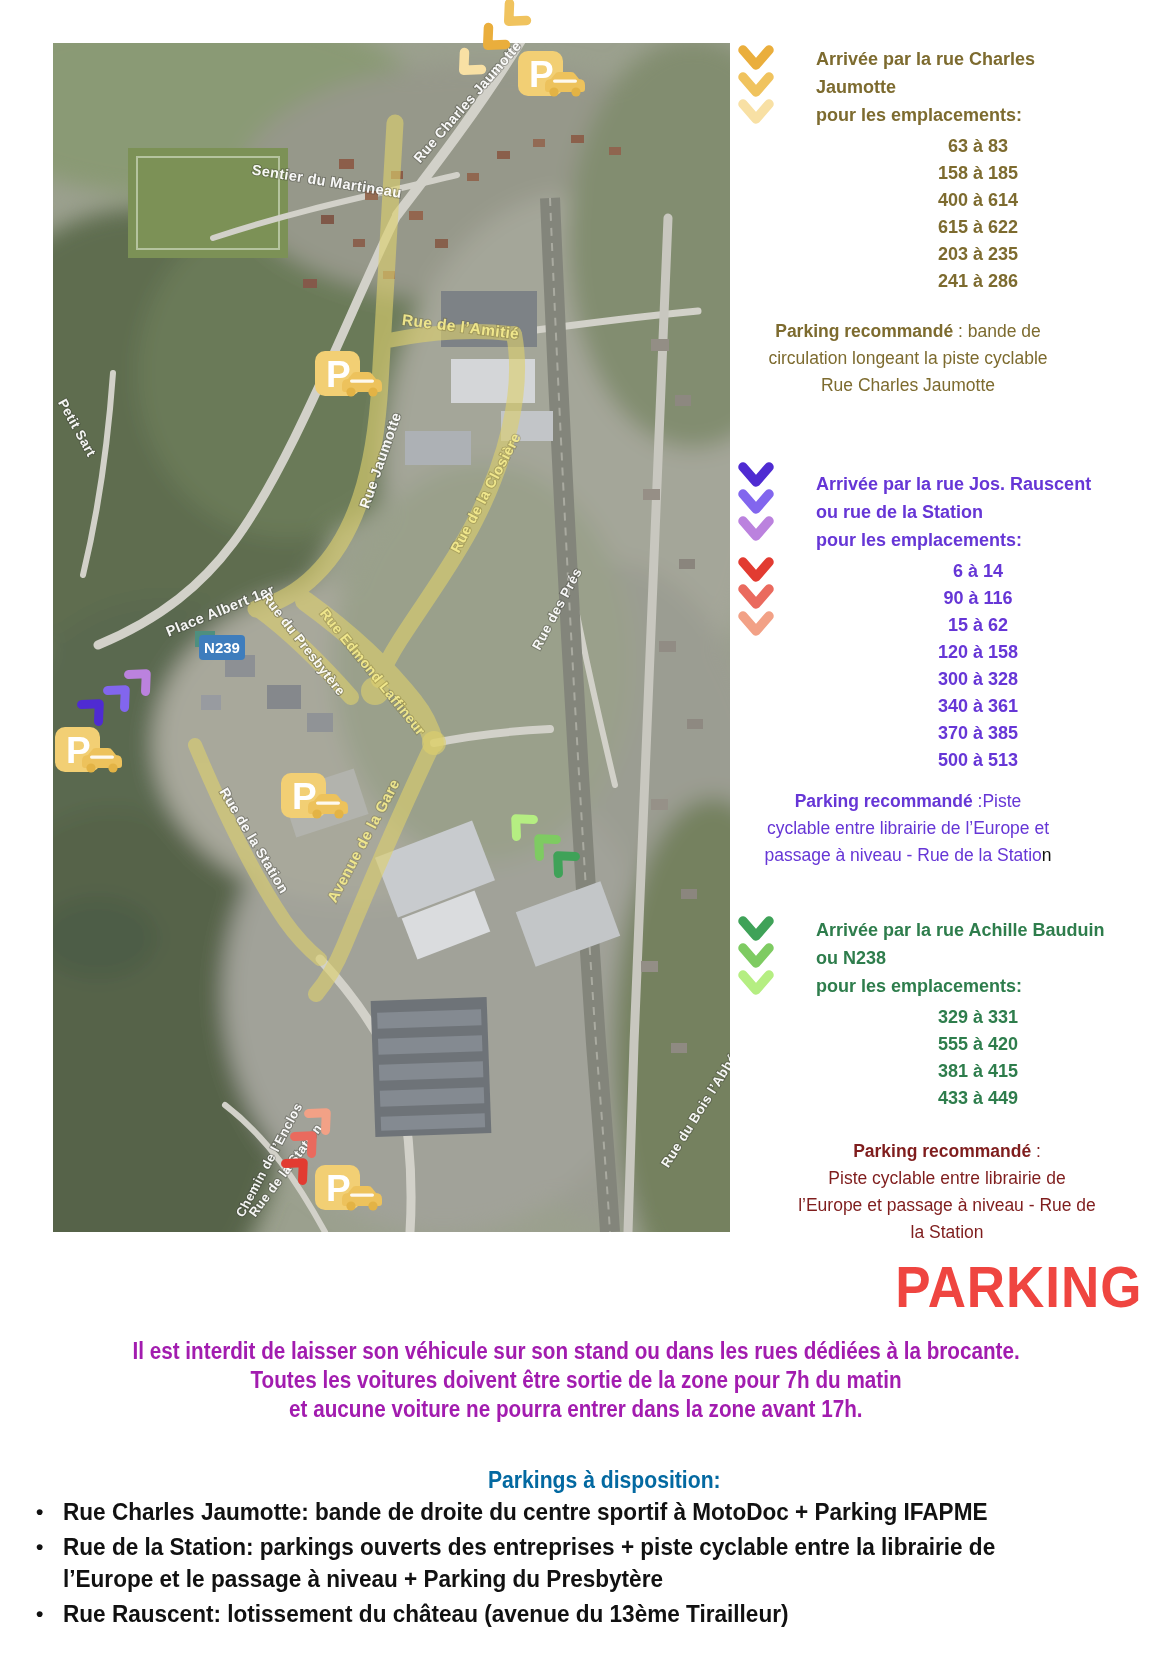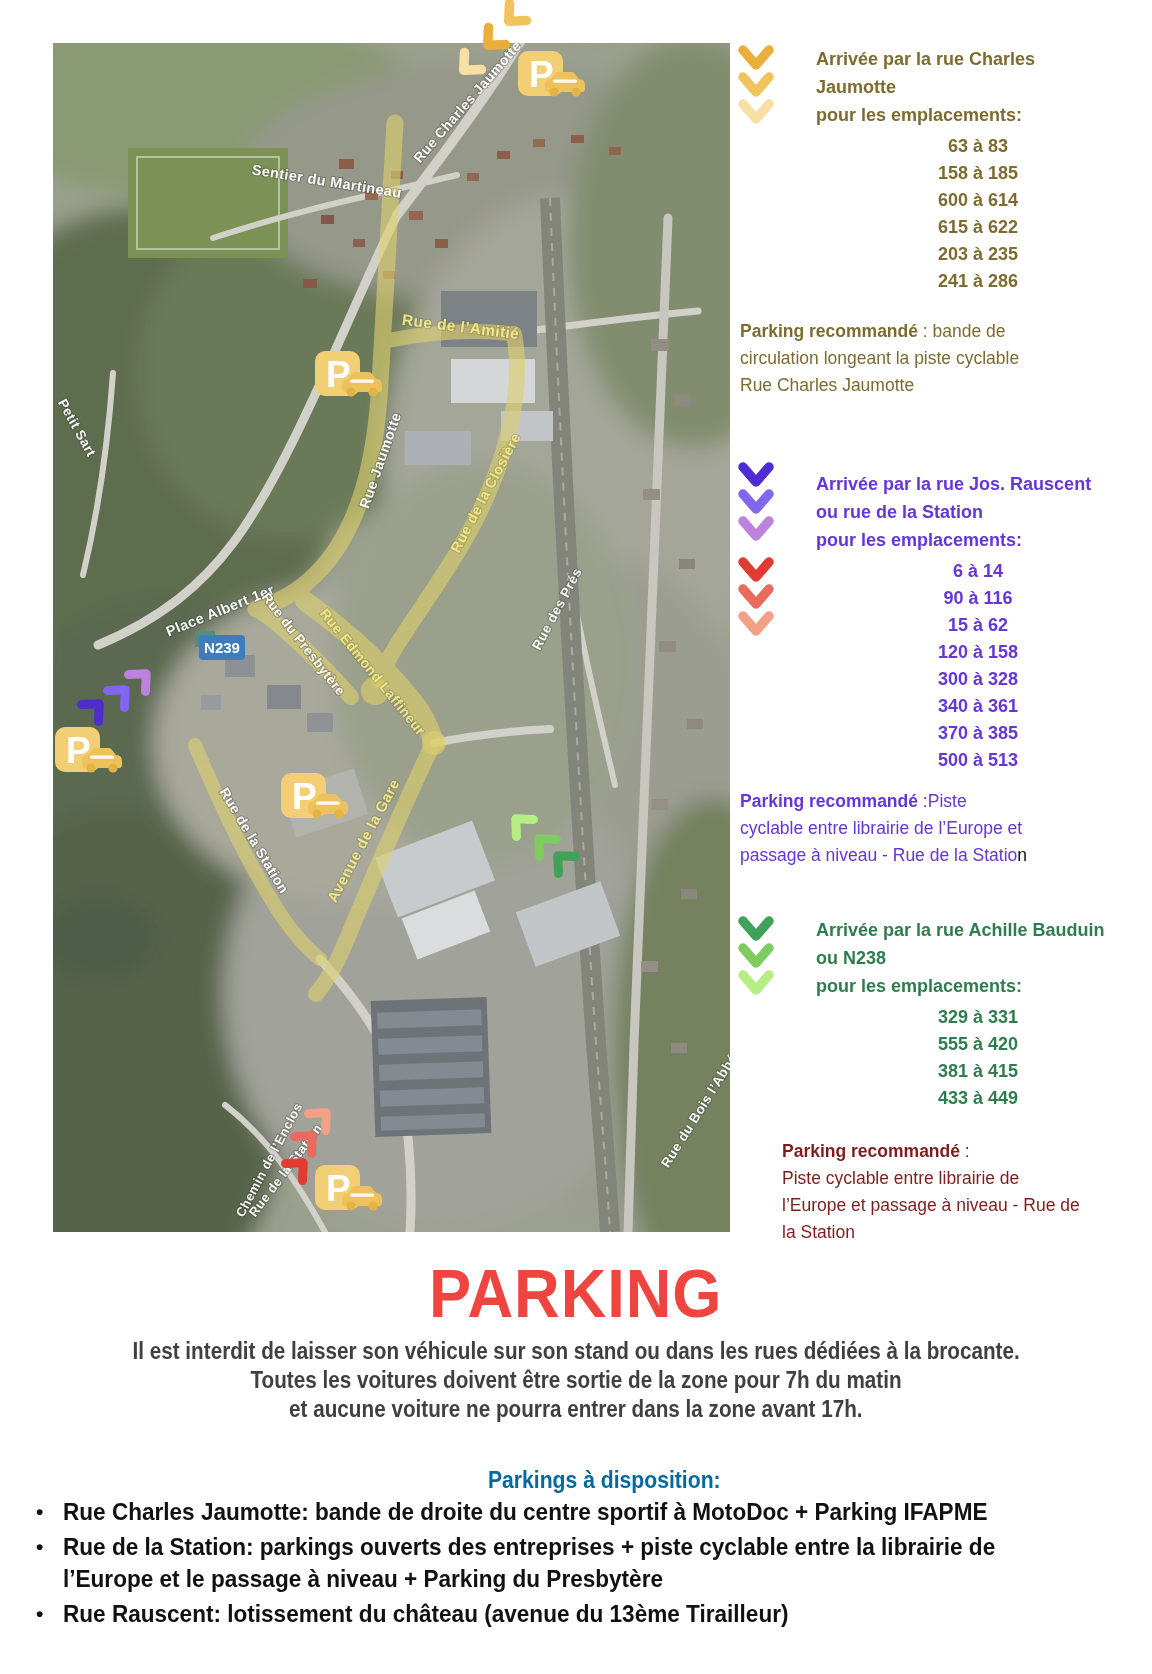--- a/index.html
+++ b/index.html
@@ -8,27 +8,27 @@
   svg text{font-family:"Liberation Sans",sans-serif;}
   .white-lbl{fill:#ffffff;opacity:.94;font-weight:bold;letter-spacing:.4px;paint-order:stroke;stroke:rgba(55,55,50,.38);stroke-width:2px;}
   .yellow-lbl{fill:#f2e98d;opacity:.95;font-weight:bold;letter-spacing:.4px;paint-order:stroke;stroke:rgba(105,92,30,.30);stroke-width:2px;}
   
   .rblock{position:absolute;left:736px;width:404px;display:flex;gap:28px;}
   .chevcol{width:52px;flex:none;}
   .chevcol svg{display:block;margin-bottom:-2px;}
   .cgap{height:14px;}
   .rtext{flex:1;font-size:18px;font-weight:bold;line-height:28px;}
   .ranges{text-align:center;margin-top:4px;line-height:27px;}
-  .pk{position:absolute;width:336px;font-size:17.5px;line-height:27px;}
+  .pk{position:absolute;width:336px;text-align:center;font-size:17.5px;line-height:27px;}
   .pk b{font-weight:bold;}
   .blk{color:#111111;}
   
-  .title-wrap{position:absolute;top:1259px;left:0;width:1152px;text-align:center;font-size:68px;font-weight:bold;line-height:1;}
+  .title-wrap{position:absolute;top:1259px;left:0;width:1152px;text-align:right;font-size:57px;font-weight:bold;line-height:1;}
   .title-wrap span{display:inline-block;transform:scaleX(.93);letter-spacing:1px;}
-  .intro{position:absolute;top:1337px;left:0;width:1152px;text-align:center;font-size:23.5px;font-weight:bold;line-height:29px;color:#404040;}
+  .intro{position:absolute;top:1337px;left:0;width:1152px;text-align:center;font-size:23.5px;font-weight:bold;line-height:29px;color:#a21caf;}
   .intro .ln span{display:inline-block;transform:scaleX(.88);transform-origin:center;white-space:nowrap;}
   .sub{position:absolute;top:1467px;left:0;width:1152px;text-align:center;font-size:23.5px;font-weight:bold;color:#0369a1;margin-left:28px;}
   .sub span{display:inline-block;transform:scaleX(.9);}
   .bullets{position:absolute;top:1496px;left:36px;width:1104px;color:#111;font-size:24px;font-weight:bold;}
   .bullet{display:flex;line-height:32px;margin-bottom:3px;}
   .dot{width:27px;flex:none;font-size:21px;}
   .btext .bl span{display:inline-block;transform:scaleX(.94);transform-origin:left;white-space:nowrap;}
 </style>
 </head>
 <body>
@@ -217,21 +217,21 @@
         <path d="M7,5 L20,20 L33,5" fill="none" stroke-width="9.5" stroke-linecap="round" stroke-linejoin="round" stroke="#f8e0a4"></path>
       </svg>
   </div>
   <div class="rtext" style="color: rgb(125, 107, 47);">
     <div class="hl">Arrivée par la rue Charles</div>
     <div class="hl">Jaumotte</div>
     <div class="hl">pour les emplacements:</div>
     <div class="ranges">
       <div>63 à 83</div>
       <div>158 à 185</div>
-      <div>600 à 614</div>
+      <div>400 à 614</div>
       <div>615 à 622</div>
       <div>203 à 235</div>
       <div>241 à 286</div>
     </div>
   </div>
 </div>
 
 <div class="pk" style="left: 740px; top: 318px; color: rgb(125, 107, 47);">
   <div><b>Parking recommandé</b><span> : bande de</span></div>
   <div>circulation longeant la piste cyclable</div>

